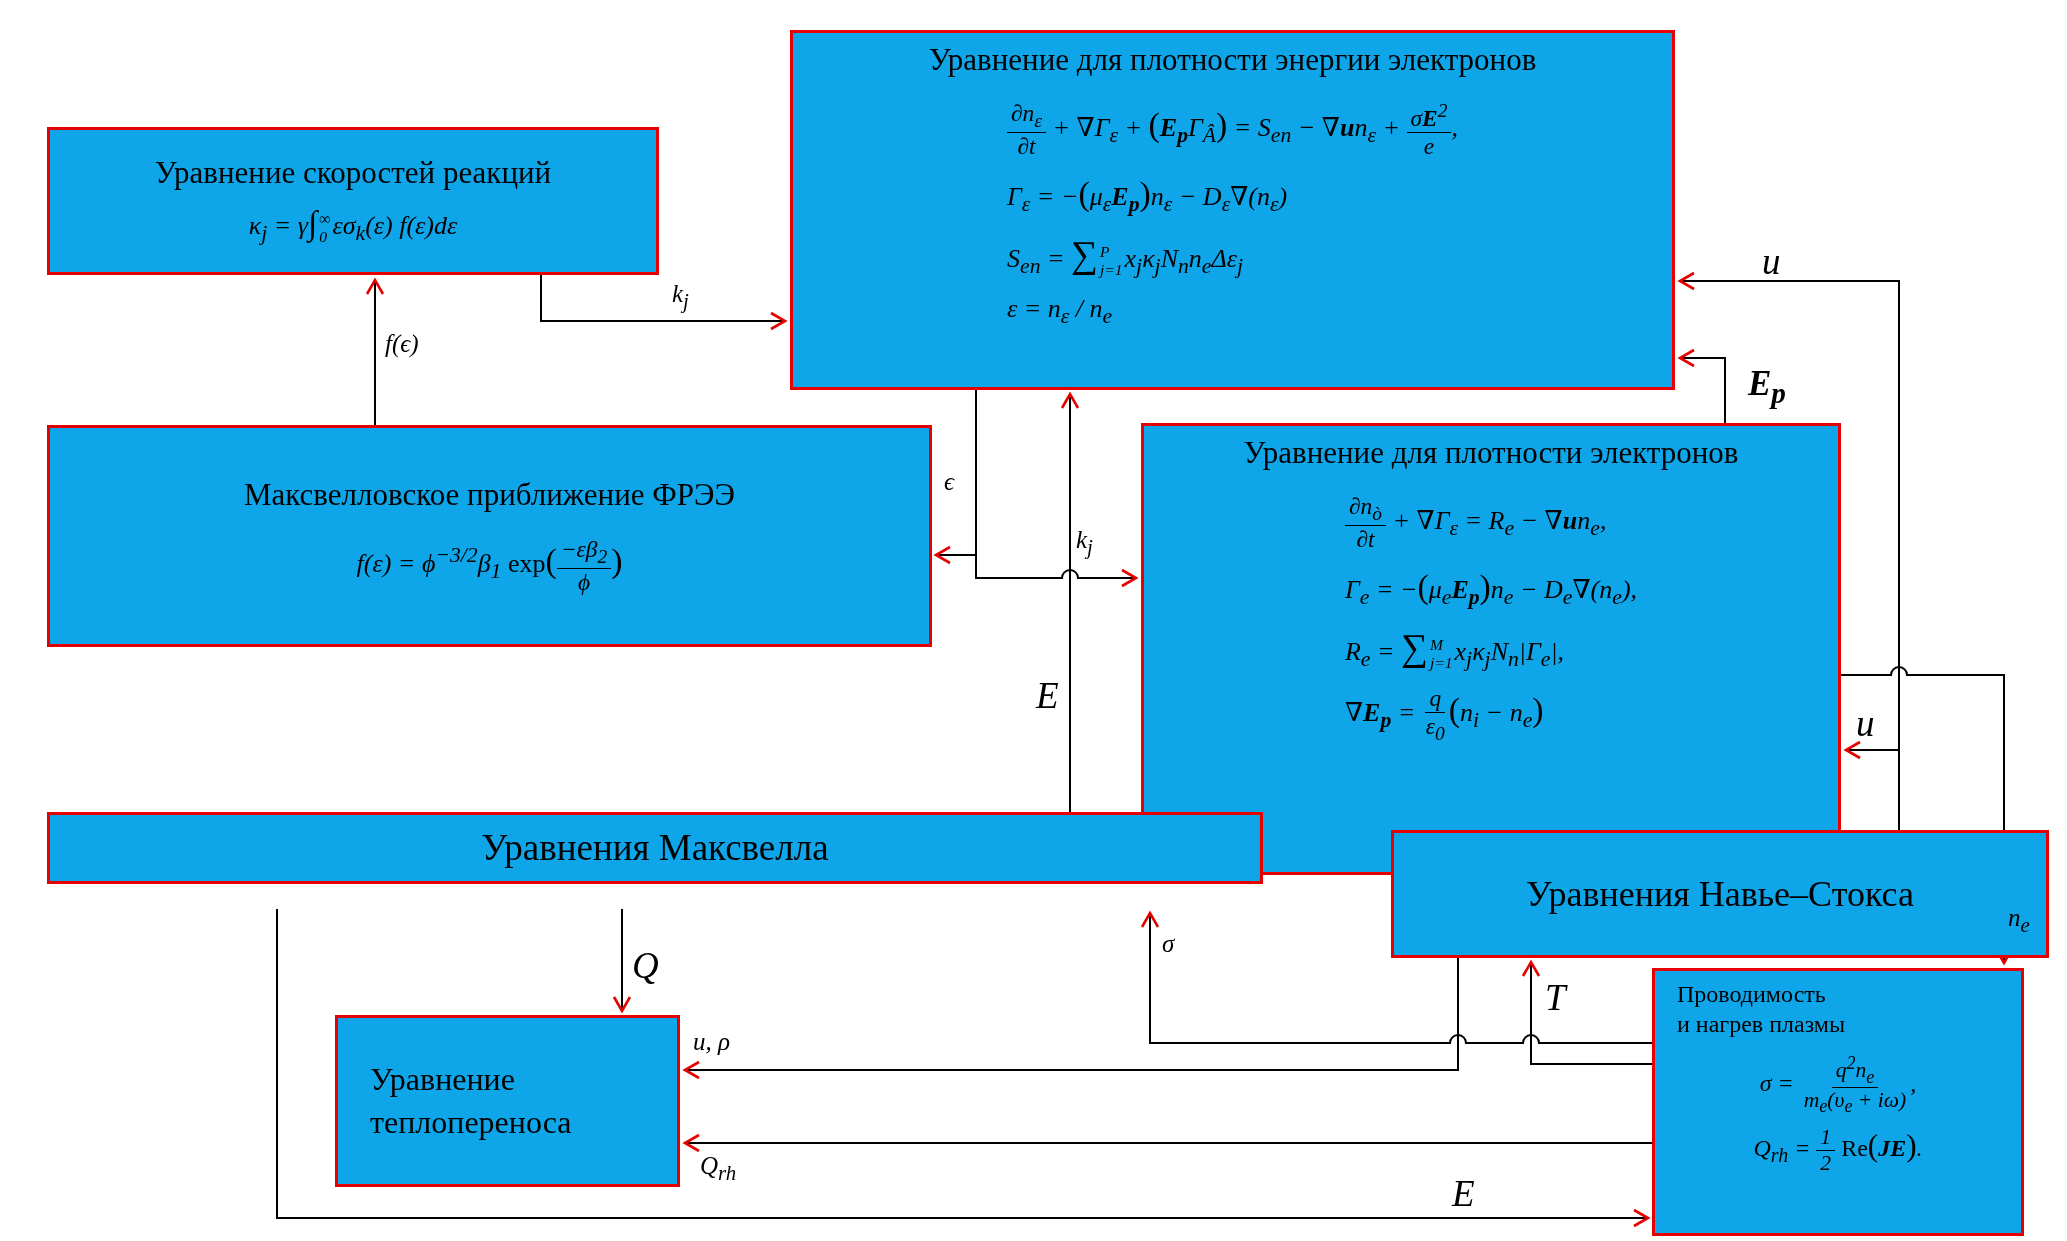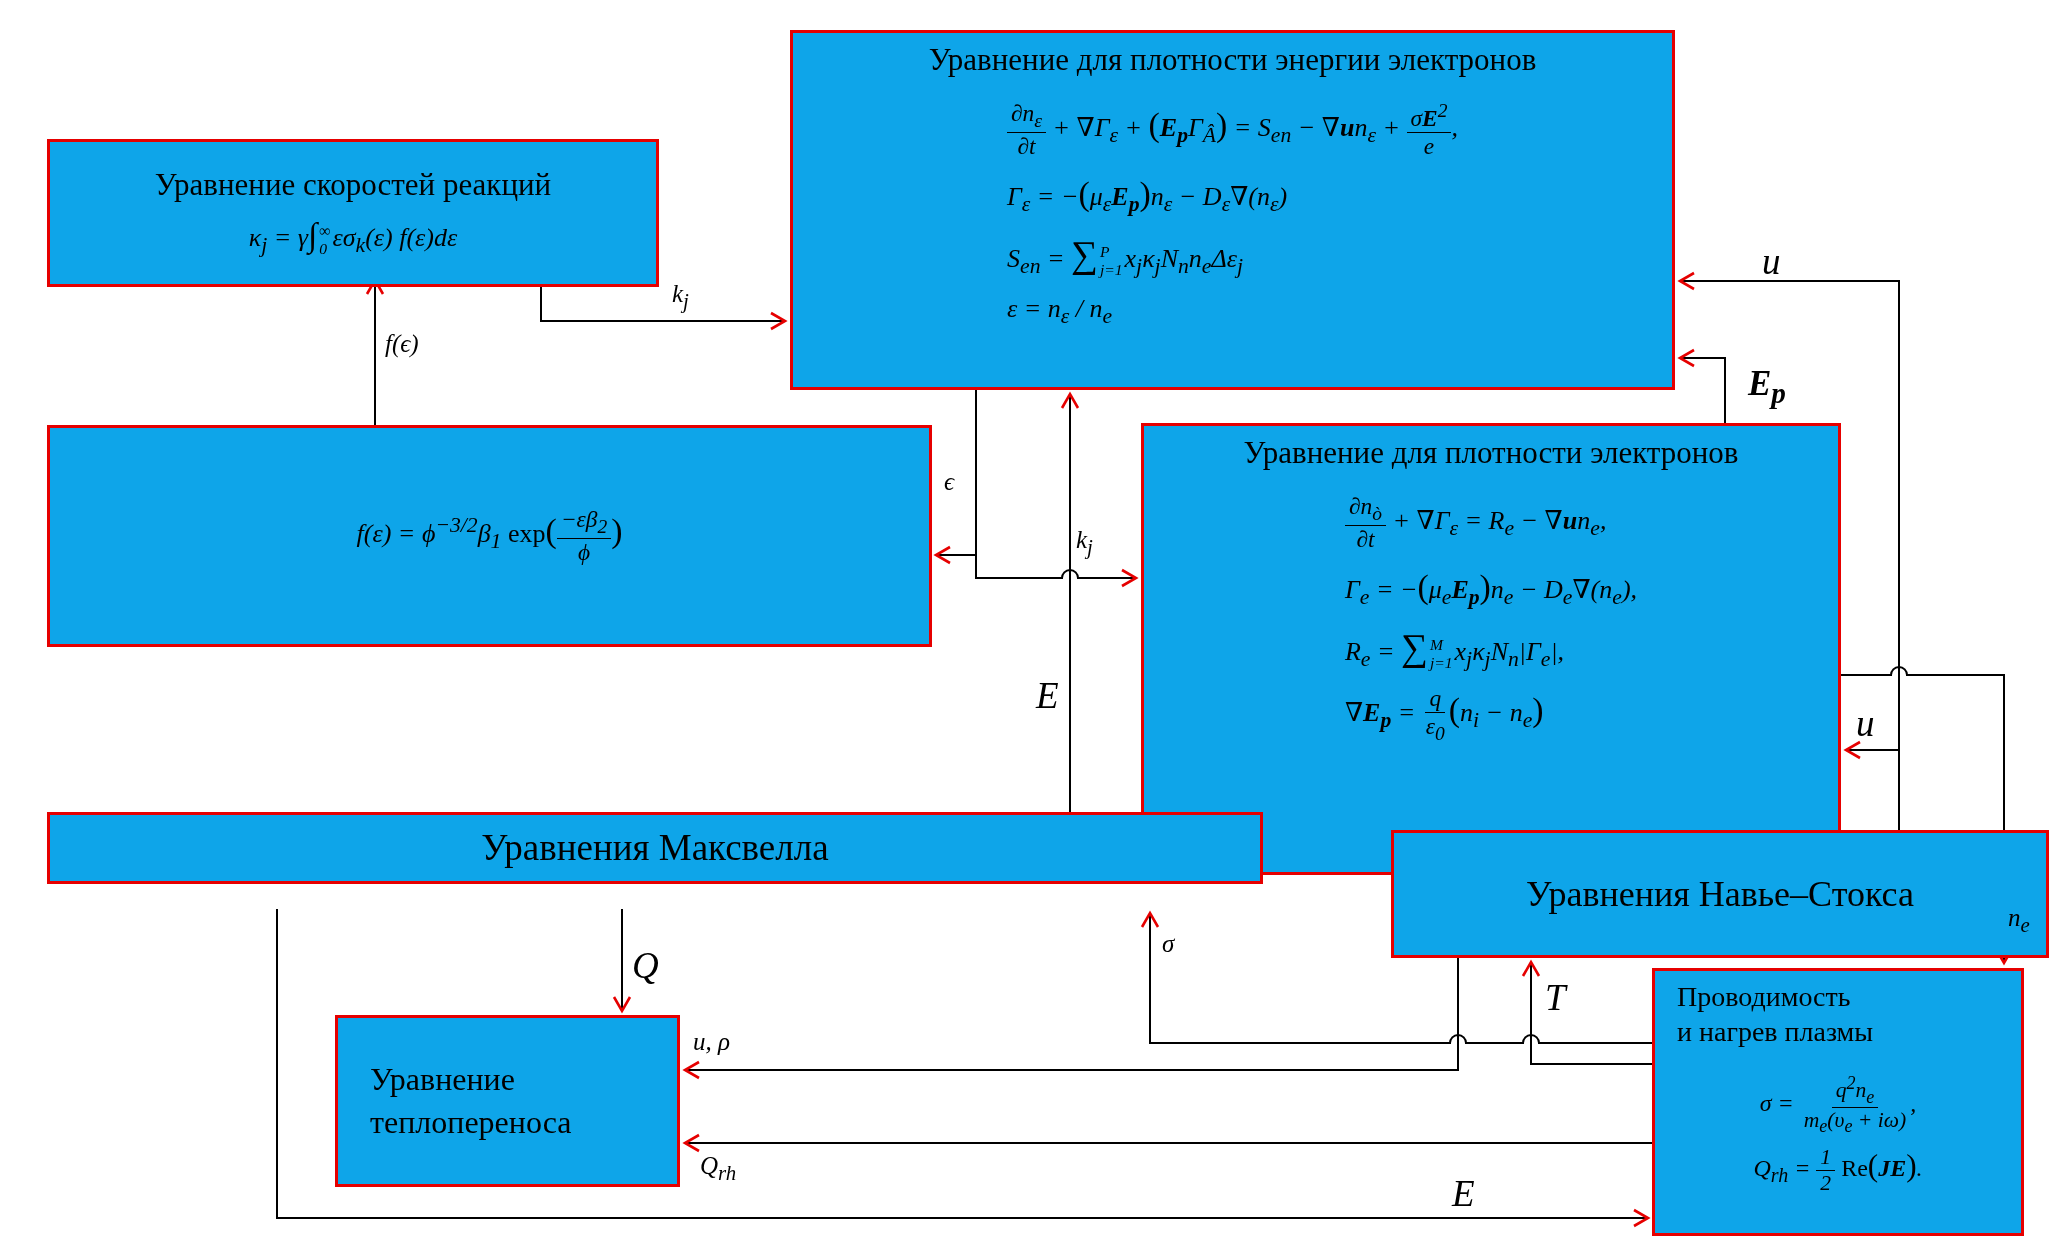--- a/index.html
+++ b/index.html
@@ -27,21 +27,21 @@
   .frac { display:inline-flex; flex-direction:column; align-items:center; vertical-align:middle;
           line-height:1.15; font-size:90%; }
   .frac .num { display:block; border-bottom:1.6px solid #000; padding:0 4px; }
   .frac .den { display:block; padding:0 4px; }
   .supsub { display:inline-flex; flex-direction:column; align-items:flex-start; font-size:60%;
             line-height:1.15; vertical-align:middle; margin:0 2px; }
   .supsub span { display:block; }
   .sum { font-size:145%; font-style:normal; }
 
   .ht-title { font-size:32px; line-height:1.35; align-self:flex-start; padding-left:22px; }
-  .cond-title { font-size:28px; line-height:1.25; align-self:flex-start; padding-left:12px; margin-bottom:16px; }
+  .cond-title { font-size:24px; line-height:1.25; align-self:flex-start; padding-left:12px; margin-bottom:6px; }
 
   .arrow-label { position:absolute; z-index:3; font-style:italic; font-size:25px; white-space:nowrap; }
   .arrow-label.lg { font-size:37px; }
 </style>
 </head>
 <body>
 
 <div class="canvas">
 
   <svg class="overlay" width="2067" height="1241" viewBox="0 0 2067 1241">
@@ -75,21 +75,21 @@
 
     <path class="ln" d="M 1652 1064 L 1531 1064 L 1531 962" marker-end="url(#arrow)"></path>
 
     <path class="ln" d="M 1458 958 L 1458 1070 L 685 1070" marker-end="url(#arrow)"></path>
 
     <path class="ln" d="M 1652 1143 L 685 1143" marker-end="url(#arrow)"></path>
 
     <path class="ln" d="M 277 909 L 277 1218 L 1648 1218" marker-end="url(#arrow)"></path>
   </svg>
 
-  <div class="box center-v" style="left:47px; top:127px; width:612px; height:148px; gap:8px;margin-top:12px;">
+  <div class="box center-v" style="left:47px; top:127px; width:612px; height:148px; gap:8px;">
     <div class="box-title">Уравнение скоростей реакций</div>
     <div class="formula">κ<sub>j</sub> = γ<span class="big">∫</span><span class="supsub">
           <span>∞</span>
           <span>0</span>
         </span>εσ<sub>k</sub>(ε) f(ε)dε</div>
   </div>
 
   <div class="box" style="left:790px; top:30px; width:885px; height:360px;">
     <div class="box-title">Уравнение для плотности энергии электронов</div>
     <div class="formulas">
@@ -103,20 +103,21 @@
       <div class="formula">Γ<sub>ε</sub> = −<span class="big">(</span>μ<sub>ε</sub><b>E<sub>p</sub></b><span class="big">)</span>n<sub>ε</sub> − D<sub>ε</sub>∇(n<sub>ε</sub>)</div>
       <div class="formula">S<sub>en</sub> = <span class="sum">∑</span><span class="supsub">
             <span>P</span>
             <span>j=1</span>
           </span>x<sub>j</sub>κ<sub>j</sub>N<sub>n</sub>n<sub>e</sub>Δε<sub>j</sub></div>
       <div class="formula">ε = n<sub>ε</sub> / n<sub>e</sub></div>
     </div>
   </div>
 
   <div class="box center-v" style="left:47px; top:425px; width:885px; height:222px; gap:22px;">
+    <div class="box-title">Максвелловское приближение ФРЭЭ</div>
     <div class="formula">f(ε) = ϕ<sup>−3/2</sup>β<sub>1</sub> <span class="up">exp</span><span class="big">(</span><span class="frac">
           <span class="num">−εβ<sub>2</sub></span>
           <span class="den">ϕ</span>
         </span><span class="big">)</span></div>
   </div>
 
   <div class="box" style="left:1141px; top:423px; width:700px; height:452px;">
     <div class="box-title">Уравнение для плотности электронов</div>
     <div class="formulas">
       <div class="formula"><span class="frac">

